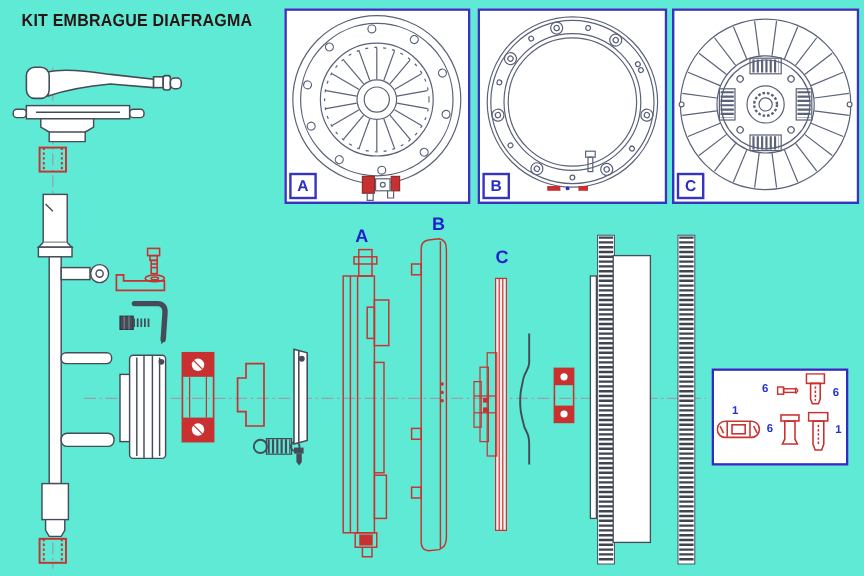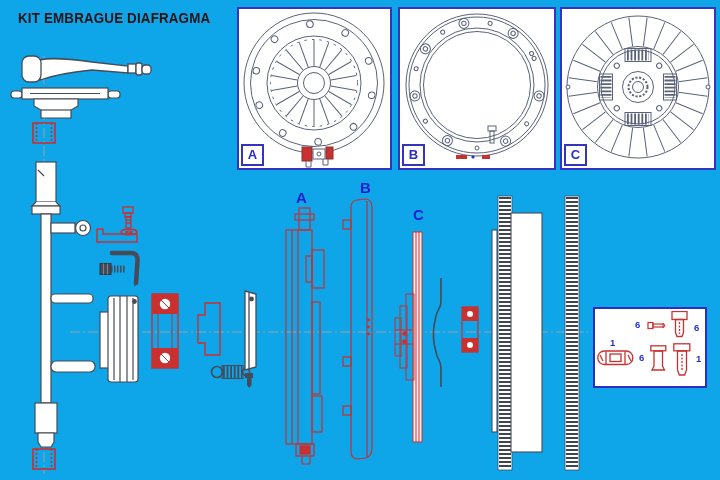--- a/index.html
+++ b/index.html
@@ -1,16 +1,16 @@
 <!DOCTYPE html>
 <html><head>
 <meta charset="utf-8">
 <style>
   html,body{margin:0;padding:0;background:#ffffff;}
-  #stage{position:relative;width:720px;height:480px;background:#0ea5e9;overflow:hidden;
+  #stage{position:relative;width:720px;height:480px;background:#5eead4;overflow:hidden;
          font-family:"Liberation Sans",sans-serif;}
   .title{position:absolute;left:18px;top:10px;font-size:14.5px;font-weight:bold;
          letter-spacing:.2px;color:#2b1414;transform:scaleX(.92);transform-origin:left;}
   .viewbox{position:absolute;top:7px;height:159px;border:2px solid #3434be;background:#fff;}
   .viewbox svg{position:absolute;left:0;top:0;}
   .corner{position:absolute;left:2px;bottom:2px;width:19px;height:18px;border:2px solid #3434be;
           color:#2a2ec2;font-weight:bold;font-size:13px;line-height:18px;text-align:center;background:#fff;}
   .xlabel{position:absolute;color:#2222cc;font-weight:bold;font-size:15px;}
   #legendbox{position:absolute;left:593px;top:307px;width:110px;height:77px;border:2px solid #2a2ec2;background:#fff;}
   .qty{position:absolute;color:#2233cc;font-weight:bold;font-size:9.5px;}

